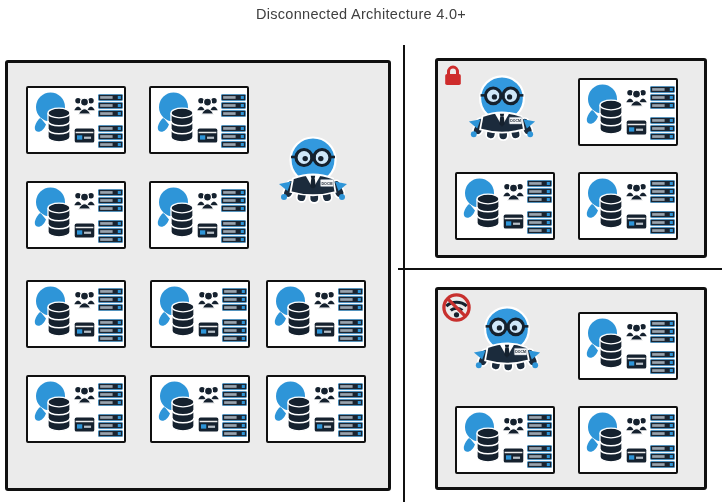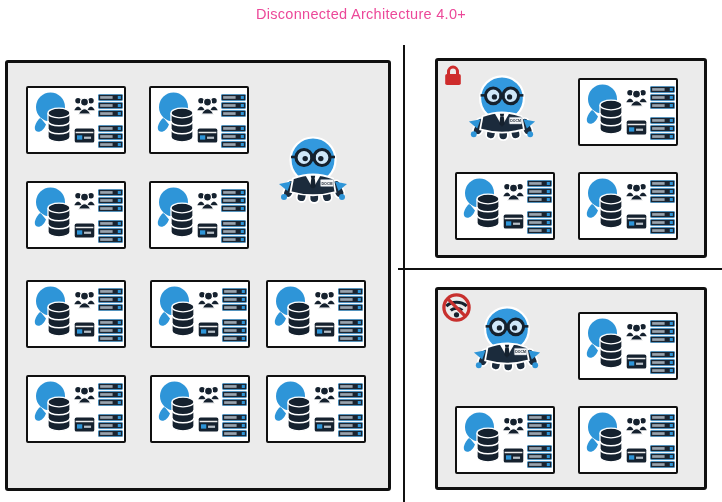--- a/index.html
+++ b/index.html
@@ -2,21 +2,21 @@
 <html><head>
 <meta charset="utf-8">
 <style>
   html,body { margin:0; padding:0; background:#ffffff; }
   .stage {
     position:relative; width:722px; height:502px; background:#ffffff;
     font-family:"Liberation Sans", sans-serif; overflow:hidden;
   }
   .title {
     position:absolute; top:6px; left:0; width:100%; text-align:center;
-    font-size:14.5px; color:#ec4899; letter-spacing:0.3px;
+    font-size:14.5px; color:#404040; letter-spacing:0.3px;
   }
   .panel {
     position:absolute; background:#ebebeb; border:3px solid #101010; border-radius:3px;
     box-sizing:border-box;
   }
   #panel-main    { left:5px;   top:60px;  width:386px; height:431px; }
   #panel-locked  { left:435px; top:58px;  width:272px; height:200px; }
   #panel-offline { left:435px; top:287px; width:272px; height:203px; }
   .vdivider { position:absolute; left:403px; top:45px; width:2px; height:457px; background:#111; }
   .hdivider { position:absolute; left:398px; top:268px; width:324px; height:2px; background:#111; }

